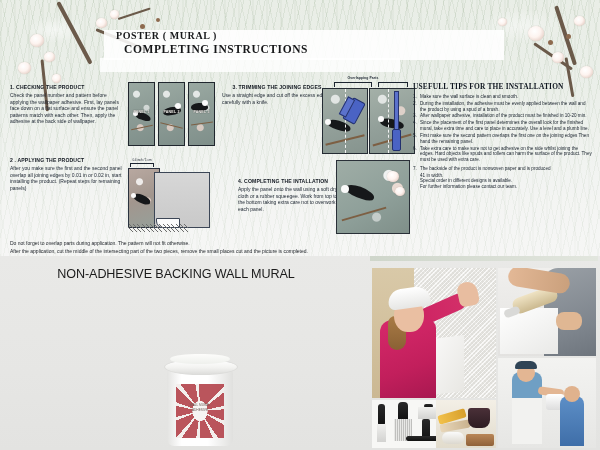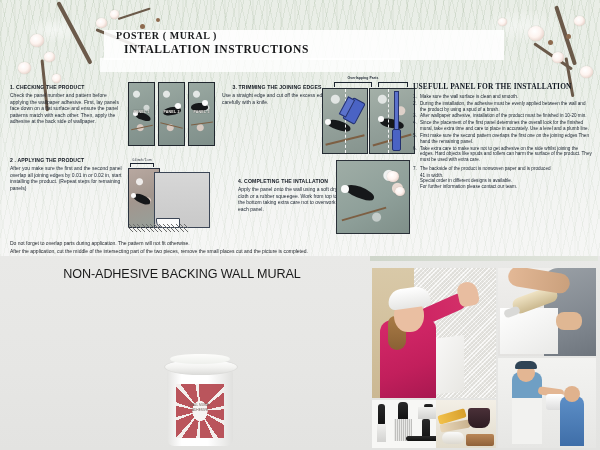--- a/index.html
+++ b/index.html
@@ -173,21 +173,21 @@
     background:
       radial-gradient(circle at 72% 20%, rgba(255,255,255,.85) 0 5px, rgba(255,255,255,0) 6px),
       radial-gradient(circle at 84% 38%, rgba(243,224,216,.9) 0 5px, rgba(255,255,255,0) 6px),
       radial-gradient(circle at 55% 78%, rgba(255,255,255,.5) 0 4px, rgba(255,255,255,0) 5px),
       linear-gradient(150deg,#9fada6 0%, #8fa09a 55%, #7f8f89 100%);
     overflow:hidden;
   }
 
   
   .promo-title{
-    position:absolute;left:6px;top:267px;width:352px;text-align:center;
+    position:absolute;left:0;top:267px;width:352px;text-align:center;
     font-size:12.6px;color:#1b1b1b;letter-spacing:-.1px;
   }
   .promo-body{
     position:absolute;left:14px;top:287px;width:348px;
     font-size:13.2px;line-height:21px;color:#1b1b1b;letter-spacing:-.2px;
   }
 
   
   .bucket{position:absolute;left:162px;top:351px;width:76px;height:96px;}
   .bucket-lid{
@@ -321,21 +321,21 @@
     <div class="blossom" style="left:552px;top:52px;width:12px;height:11px;"></div>
     <div class="blossom" style="left:574px;top:16px;width:11px;height:10px;"></div>
     <div class="blossom" style="left:580px;top:66px;width:13px;height:12px;"></div>
     <div class="bud" style="left:548px;top:40px;width:5px;height:5px;"></div>
     <div class="bud" style="left:566px;top:34px;width:5px;height:5px;"></div>
     <div class="blossom" style="left:498px;top:18px;width:9px;height:8px;"></div>
   </div>
 
   <div class="header-plaque"></div>
   <div class="title-1">POSTER ( MURAL )</div>
-  <div class="title-2">INTALLATION INSTRUCTIONS</div>
+  <div class="title-2">COMPLETING INSTRUCTIONS</div>
   <div class="subtitle-bar"></div>
 
   <div class="step" id="step1">
     <div class="step-h">1. CHECKING THE PRODUCT</div>
     <div class="step-b">Check the panel number and pattern before applying the wallpaper adhesive. First, lay panels face down on a flat surface and ensure the panel patterns match with each other. Then, apply the adhesive at the back side of wallpaper.</div>
   </div>
 
   <div class="step" id="step2">
     <div class="step-h">2 . APPLYING THE PRODUCT</div>
     <div class="step-b">After you make sure the first and the second panel overlap all joining edges by 0.01 in or 0.02 in, start installing the product. (Repeat steps for remaining panels)</div>
@@ -414,21 +414,21 @@
     <div class="f4-panel">
       <div class="bird" style="left:8px;top:26px;width:30px;height:11px;transform:rotate(20deg);"></div>
       <div class="bird-w" style="left:4px;top:24px;width:8px;height:8px;"></div>
       <div class="twig" style="left:4px;top:52px;width:46px;height:2px;transform:rotate(-16deg);"></div>
       <div class="blossom" style="left:50px;top:10px;width:12px;height:11px;"></div>
       <div class="blossom" style="left:58px;top:26px;width:10px;height:9px;"></div>
     </div>
   </div>
 
   <div class="tips">
-    <div class="tips-h">USEFULL PANEL FOR THE INSTALLATION</div>
+    <div class="tips-h">USEFULL TIPS FOR THE INSTALLATION</div>
 
     <div class="tip">
       <span class="tip-n">1.</span>
       <span class="tip-t">Make sure the wall surface is clean and smooth.</span>
     </div>
     <div class="tip">
       <span class="tip-n">2.</span>
       <span class="tip-t">During the installation, the adhesive must be evenly applied between the wall and the product by using a spud of a brush.</span>
     </div>
     <div class="tip">

